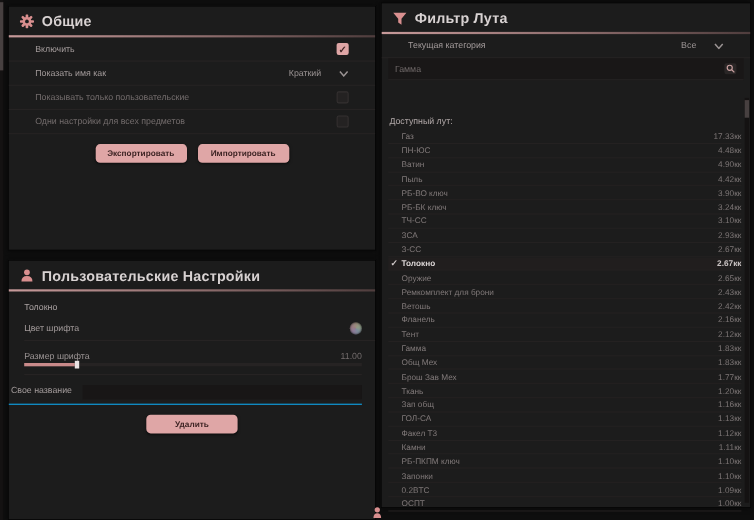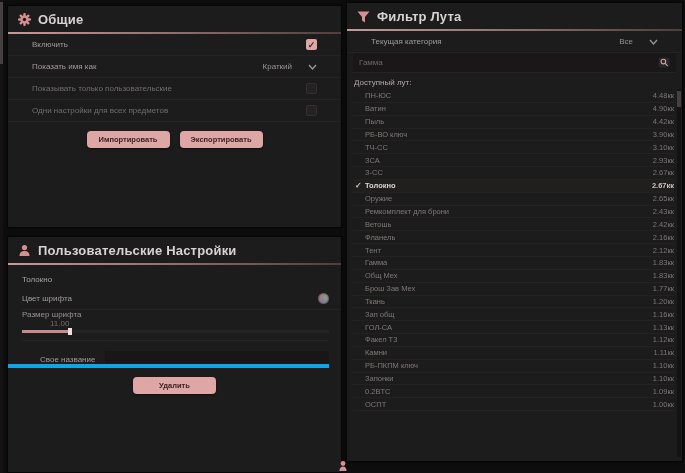--- a/index.html
+++ b/index.html
@@ -55,37 +55,37 @@
 
   
   .tree-label { font-size:8px; color:#aaa2a2; padding:10px 0 4px 14px; }
   .sub-row { margin-left:14px; padding-right:12px; width:calc(100% - 14px); padding-left:0; }
   .colorwheel {
     width:11px; height:11px; border-radius:50%;
     background:conic-gradient(#9b8d7d,#8d9b85,#7d8d9b,#8d7d9b,#9b7d85,#9b8d7d);
     box-shadow:inset 0 0 0 3px #1c1c1c00, inset 0 0 2px #111;
   }
   .slider-block { margin:0 12px 0 14px; border-bottom:1px solid #262323; padding-bottom:7px; }
-  .slider-top { display:flex; justify-content:space-between; align-items:flex-start; height:18px; font-size:8px;flex-direction:column; }
+  .slider-top { display:flex; justify-content:space-between; align-items:flex-end; height:18px; font-size:8px; }
   .slider-track { position:relative; height:3px; background:#262323; margin-top:2px; }
   .slider-fill { position:absolute; left:0; top:0; height:3px; width:15%; background:#c98a8a; }
   .slider-thumb { position:absolute; left:15%; top:-2px; width:4px; height:7px; background:#e9e2e2; }
 
-  .name-row { display:flex; align-items:flex-end; margin:9px 12px 0 0; padding-left:32px; height:18px; border-bottom:4px solid #0ea5e9; }
+  .name-row { display:flex; align-items:flex-start; margin:9px 12px 0 0; padding-left:2px; height:18px; border-bottom:1px solid #0ea5e9; }
   .name-row .lbl { font-size:8px; color:#a39b9b; white-space:nowrap; }
   .name-input { flex:1; margin-left:10px; height:13px; background:#181616; border:none; }
 
   
   .search-row {
     display:flex; align-items:center; justify-content:space-between;
     margin:0 6px; padding:0 6px; height:20px;
     background:#191717; border-bottom:1px solid #262323; font-size:8px;
   }
   .search-ph { color:#6f6868; }
-  .list-caption { font-size:8px; color:#b3aaaa; padding:5px 0 3px 7px; }
+  .list-caption { font-size:8px; color:#b3aaaa; padding:5px 0 3px 7px;margin-top:28px; }
   .loot-list { position:relative; margin:0 8px 0 6px; }
   .loot-row {
     display:flex; align-items:center;
     height:12.85px; border-bottom:1px solid #242121;
     font-size:7.5px; color:#807979;
   }
   .loot-row .chk { width:12px; padding-left:2px; font-size:8px; color:#d3cccc; }
   .loot-row .nm { flex:1; }
   .loot-row .vl { color:#7d7676; }
   .loot-row.sel { color:#ddd7d7; font-weight:bold; background:#211e1e; }
@@ -144,22 +144,22 @@
     <span class="lbl dim">Показывать только пользовательские</span>
     <span class="checkbox off"></span>
   </div>
 
   <div class="row">
     <span class="lbl dim">Одни настройки для всех предметов</span>
     <span class="checkbox off"></span>
   </div>
 
   <div class="btn-row">
+    <button class="btn-pink">Экспортировать</button>
     <button class="btn-pink">Импортировать</button>
-    <button class="btn-pink">Экспортировать</button>
   </div>
 </div>
 
 <div class="panel" id="panel-custom">
   <div class="panel-header">
     <svg class="icon-svg" width="13" height="13" viewBox="0 0 13 13">
       <circle cx="6.5" cy="3.6" r="2.6" fill="#d98f8f"></circle>
       <path d="M1.5 12 Q1.5 7 6.5 7 Q11.5 7 11.5 12 Z" fill="#d98f8f"></path>
     </svg>
     <span class="panel-title">Пользовательские Настройки</span>
@@ -220,37 +220,47 @@
       <circle cx="5.4" cy="4.6" r="2.3" fill="none" stroke="#c9a0a0" stroke-width="1.1"></circle>
       <line x1="7.2" y1="6.4" x2="9.6" y2="8.8" stroke="#c9a0a0" stroke-width="1.1"></line>
     </svg>
   </div>
 
   <div class="list-caption">Доступный лут:</div>
 
   <div class="loot-list">
       <div class="loot-row">
         <span class="chk"></span>
+        <span class="nm">Газ</span>
+        <span class="vl">17.33кк</span>
+      </div>
+      <div class="loot-row">
+        <span class="chk"></span>
         <span class="nm">ПН-ЮС</span>
         <span class="vl">4.48кк</span>
       </div>
       <div class="loot-row">
         <span class="chk"></span>
         <span class="nm">Ватин</span>
         <span class="vl">4.90кк</span>
       </div>
       <div class="loot-row">
         <span class="chk"></span>
         <span class="nm">Пыль</span>
         <span class="vl">4.42кк</span>
       </div>
       <div class="loot-row">
         <span class="chk"></span>
         <span class="nm">РБ-ВО ключ</span>
         <span class="vl">3.90кк</span>
+      </div>
+      <div class="loot-row">
+        <span class="chk"></span>
+        <span class="nm">РБ-БК ключ</span>
+        <span class="vl">3.24кк</span>
       </div>
       <div class="loot-row">
         <span class="chk"></span>
         <span class="nm">ТЧ-СС</span>
         <span class="vl">3.10кк</span>
       </div>
       <div class="loot-row">
         <span class="chk"></span>
         <span class="nm">ЗСА</span>
         <span class="vl">2.93кк</span>

